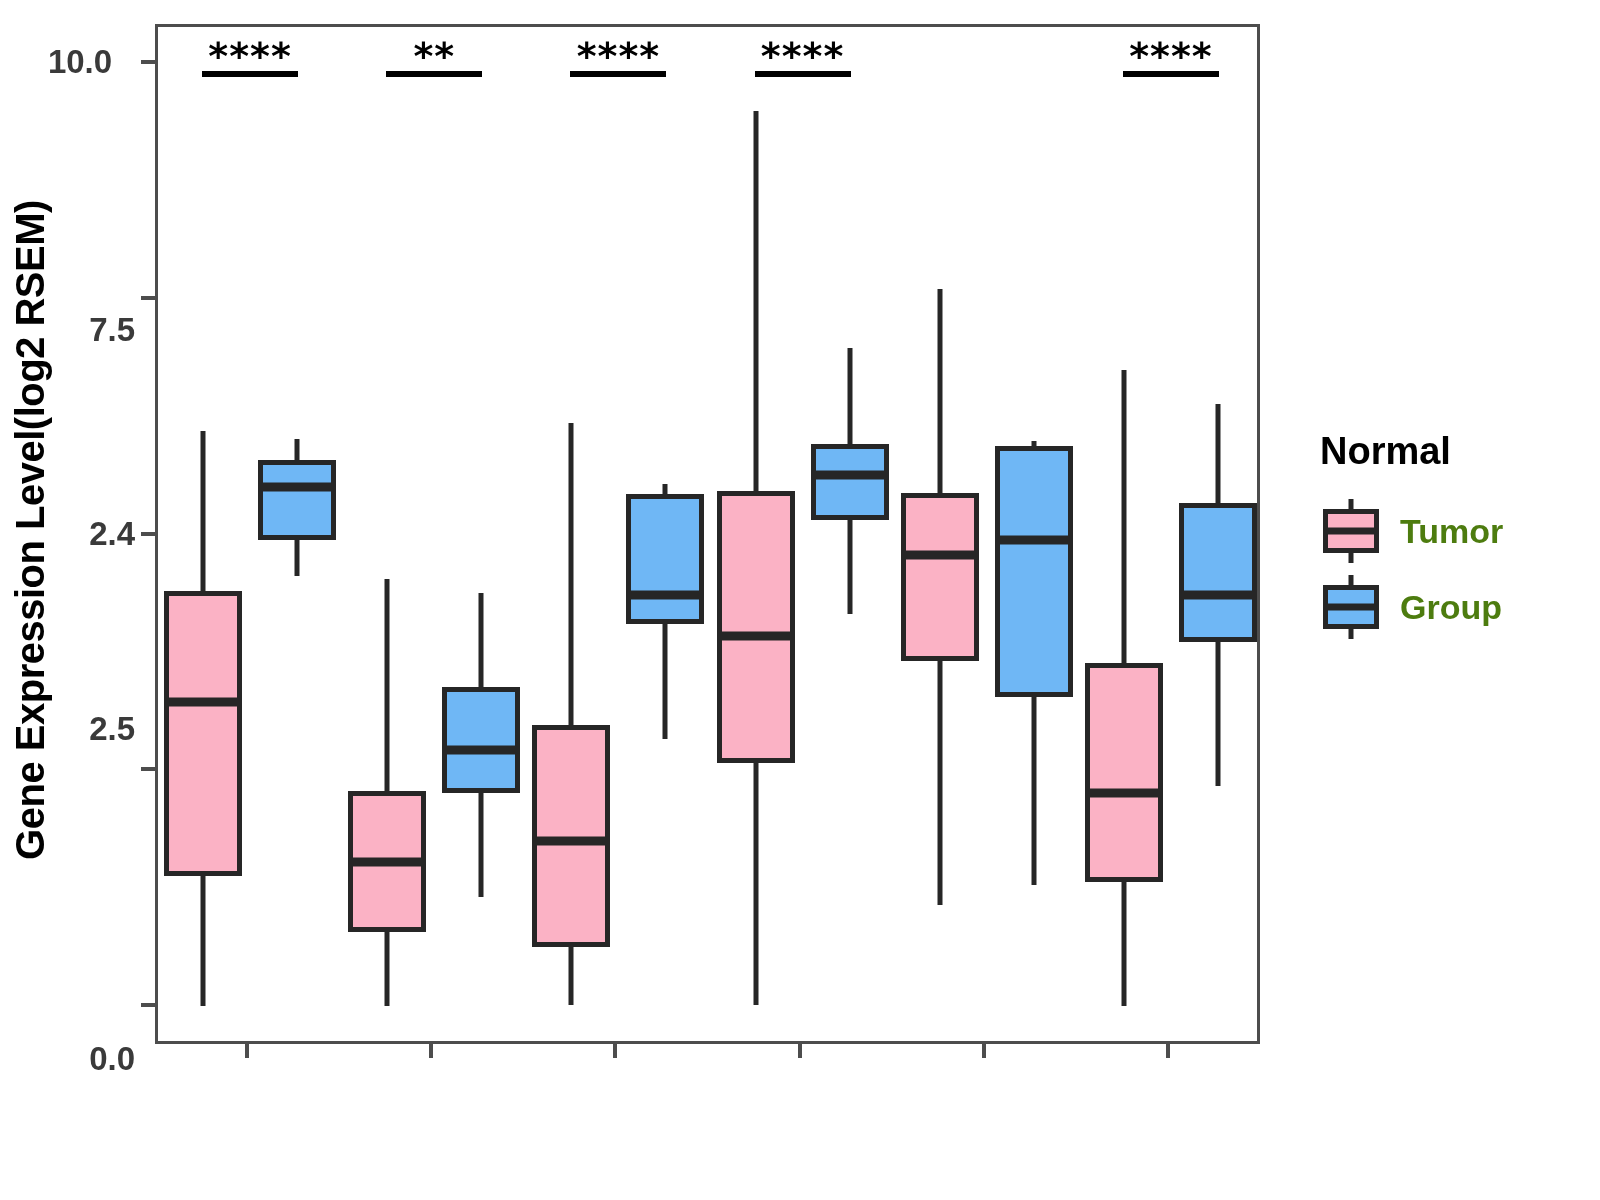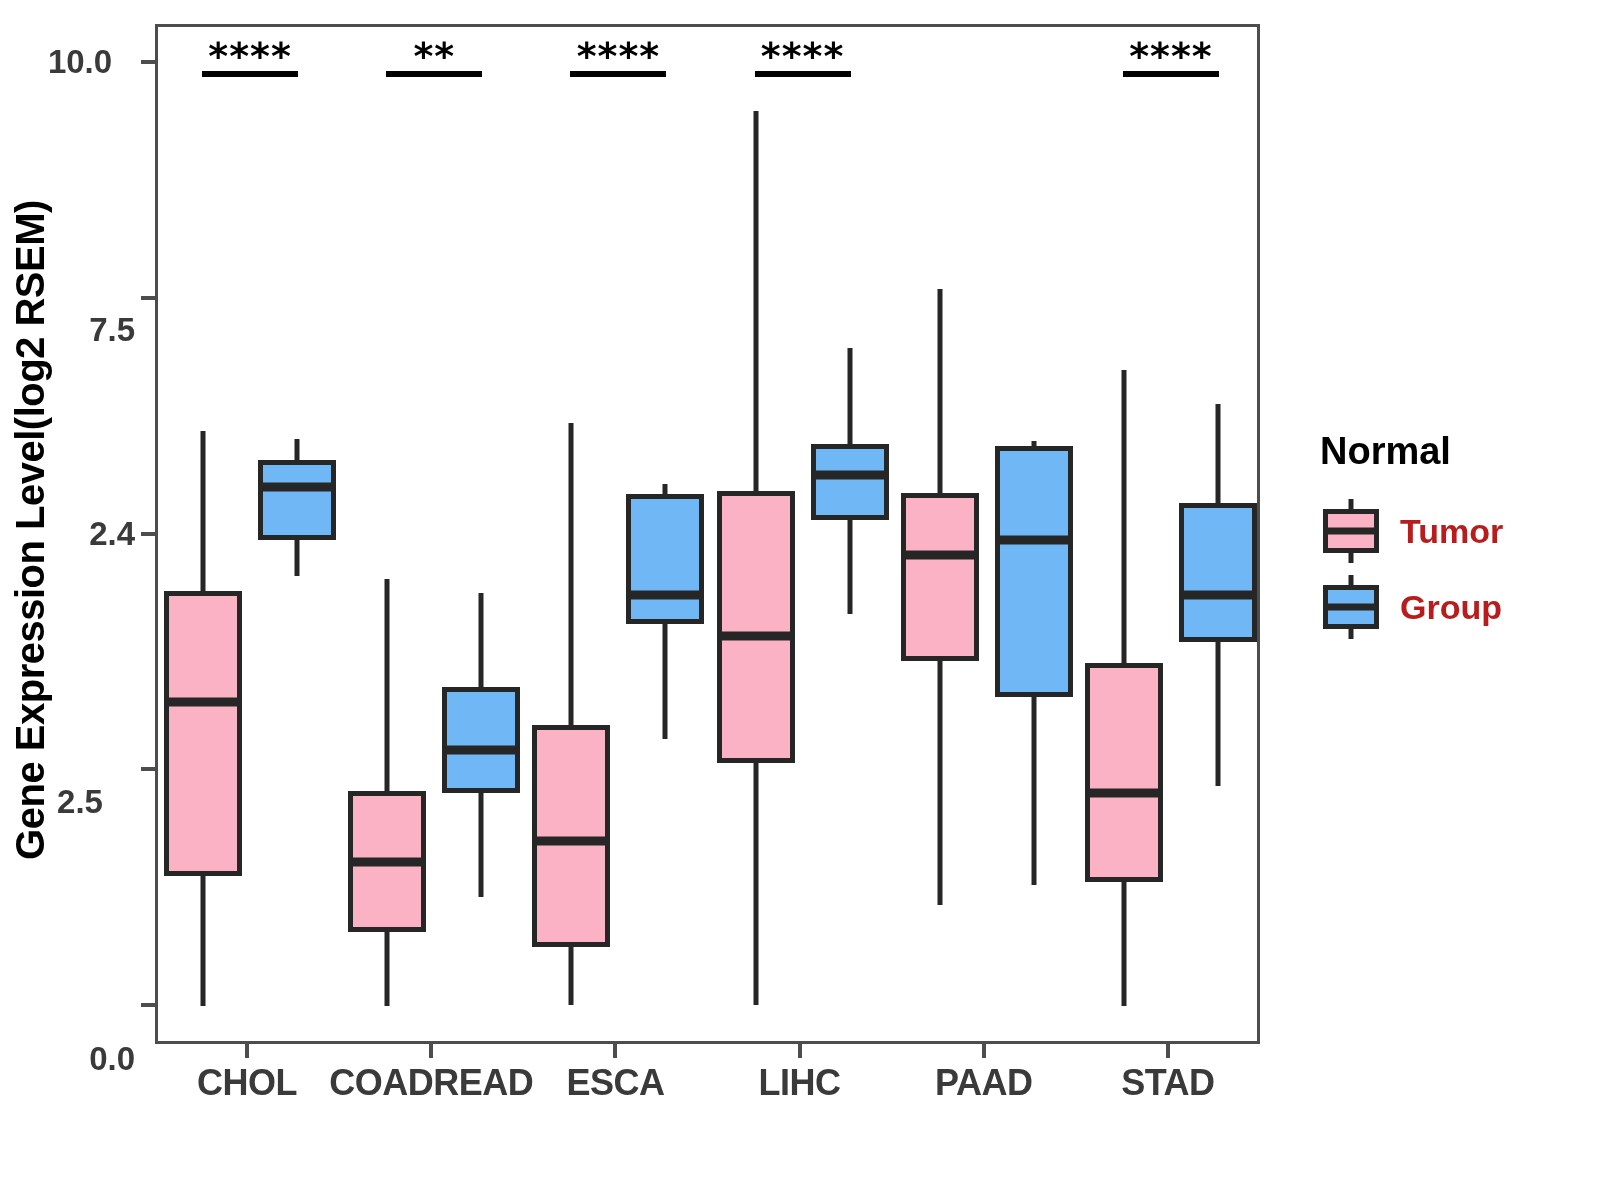--- a/index.html
+++ b/index.html
@@ -221,34 +221,34 @@
     left: 3px;
     right: 3px;
     top: 50%;
     height: 7px;
     background: #262626;
     transform: translateY(-50%);
   }
   .legend-label {
     font-size: 34px;
     font-weight: bold;
-    color: #b91c1c;
+    color: #4d7c0f;
     white-space: nowrap;
   }
 </style>
 </head>
 <body>
 
 <div id="figure">
 
   <div id="y-axis-title">Gene Expression Level(log2 RSEM)</div>
 
   <div id="y-ticklabels">
       <div class="y-tick-label" style="top: 1059px;">0.0</div>
-      <div class="y-tick-label" style="top: 802px; text-align: center;">2.5</div>
+      <div class="y-tick-label" style="top: 729px;">2.5</div>
       <div class="y-tick-label" style="top: 533.5px;">2.4</div>
       <div class="y-tick-label" style="top: 297.75px; margin-top: 32px;">7.5</div>
       <div class="y-tick-label" style="top: 62px; text-align: center;">10.0</div>
     </div>
   <div id="y-tickmarks">
       <div class="y-tick-mark" style="top: 1005px;"></div>
       <div class="y-tick-mark" style="top: 769.25px;"></div>
       <div class="y-tick-mark" style="top: 533.5px;"></div>
       <div class="y-tick-mark" style="top: 297.75px;"></div>
       <div class="y-tick-mark" style="top: 62px;"></div>
@@ -340,28 +340,20 @@
   </div>
 
   <div id="x-tickmarks">
       <div class="x-tick-mark" style="left: 92.0833px;"></div>
       <div class="x-tick-mark" style="left: 276.25px;"></div>
       <div class="x-tick-mark" style="left: 460.417px;"></div>
       <div class="x-tick-mark" style="left: 644.583px;"></div>
       <div class="x-tick-mark" style="left: 828.75px;"></div>
       <div class="x-tick-mark" style="left: 1012.92px;"></div>
     </div>
-  <div id="x-ticklabels">
-      <div class="x-tick-label" style="left: 92.0833px;">CHOL</div>
-      <div class="x-tick-label" style="left: 276.25px;">COADREAD</div>
-      <div class="x-tick-label" style="left: 460.417px;">ESCA</div>
-      <div class="x-tick-label" style="left: 644.583px;">LIHC</div>
-      <div class="x-tick-label" style="left: 828.75px;">PAAD</div>
-      <div class="x-tick-label" style="left: 1012.92px;">STAD</div>
-    </div>
 
   <div id="legend">
     <div id="legend-title">Normal</div>
     <div id="legend-rows">
         <div class="legend-row">
           <div class="legend-key">
             <div class="lk-whisker"></div>
             <div class="lk-box" style="background: rgb(251, 178, 197);"></div>
             <div class="lk-median"></div>
           </div>

